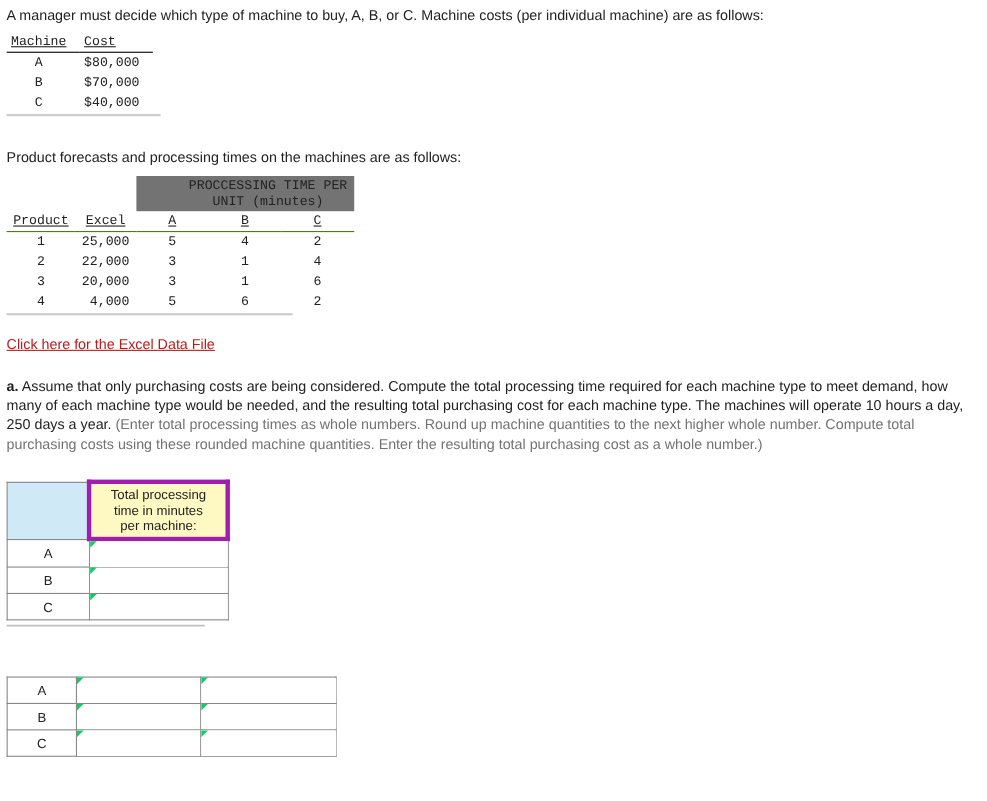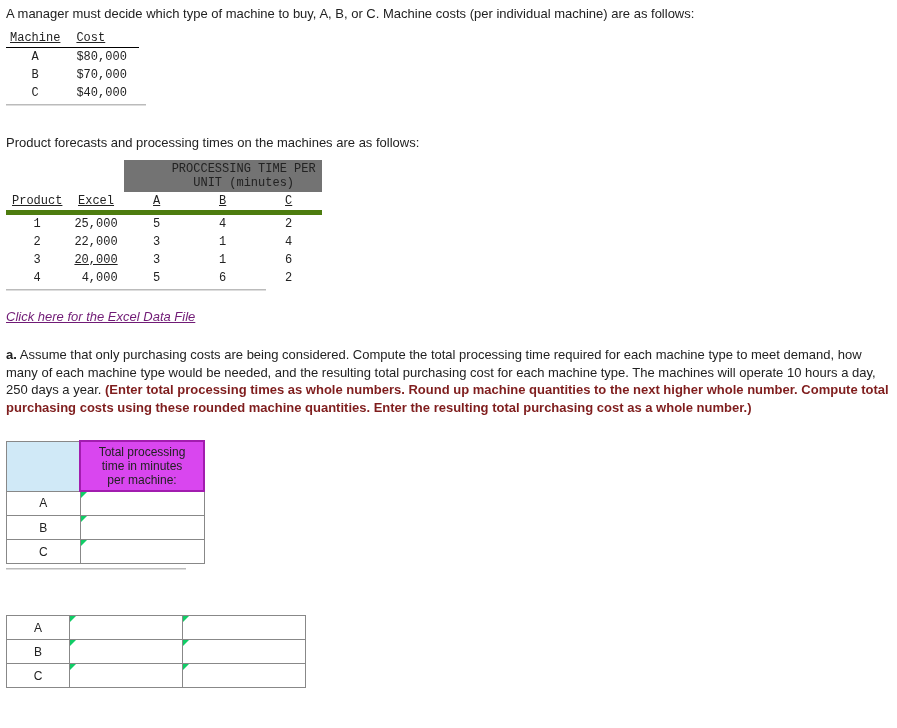--- a/index.html
+++ b/index.html
@@ -6,36 +6,36 @@
     font-family: Arial, Helvetica, sans-serif;
     font-size: 13px;
     color: #222;
     margin: 0;
     padding: 6px;
     background: #fff;
     width: 897px;
     box-sizing: border-box;
   }
   .mono { font-family: "Courier New", monospace; font-size: 12px; }
-  .red-bold { color: #7f1d1d; font-weight: bold; }
-  a.excel-link { color: #701a75; text-decoration: underline; font-style: italic; }
+  .red-bold { color: #737373; font-weight: normal; }
+  a.excel-link { color: #b91c1c; text-decoration: underline; }
   .plain-table { border-collapse: collapse; }
   .cost-table th, .cost-table td { padding: 2px 12px 2px 4px; text-align: left; margin-top: 47px; }
   .cost-table .hdr { border-bottom: 1px solid #000; font-weight: normal; text-decoration: underline;}
   .cost-table td:first-child { text-align: center; }
   .proc-table td, .proc-table th { padding: 2px 6px; text-align: center; font-weight: normal; }
   .proc-table .section-hdr { background: #737373; padding-left: 48px; }
-  .underline-cell { border-bottom: 5px solid #4d7c0f; text-decoration: underline; }
+  .underline-cell { border-bottom: 1px solid #4d7c0f; text-decoration: underline; }
 
   
   .ans-tbl { border-collapse: collapse; font-size: 12px; }
   .ans-tbl td, .ans-tbl th { border: 1px solid #888; padding: 3px 6px; text-align: center; background:#fff;}
   .ans-tbl th { font-weight: normal; }
   .ans-tbl .corner { background: #d0e9f7; border: 1px solid #888; }
-  .ans-tbl .hdr-blue { background: #d946ef; border:2px solid #a21caf;}
+  .ans-tbl .hdr-blue { background: #fef9c3; border:4px solid #a21caf;}
   .ans-tbl .lbl { width:50px; }
   .ans-tbl .input-cell { background:#fff; position:relative; }
   .ans-tbl .input-cell .field { display:inline-block; width:100px; height:14px; }
   .tick { position:absolute; top:0; left:0; width:0; height:0; border-top:6px solid #1c6; border-right:6px solid transparent; }
 
   .hr-shadow { height:2px; background: linear-gradient(#aaa,#eee); border:none; margin:0;}
 </style>
 </head>
 <body>
 
@@ -96,21 +96,21 @@
   </tr>
   <tr>
     <td>2</td>
     <td style="text-align:right;">22,000</td>
     <td>3</td>
     <td>1</td>
     <td>4</td>
   </tr>
   <tr>
     <td>3</td>
-    <td style="text-align:center;text-decoration:underline;">20,000</td>
+    <td style="text-align:center;">20,000</td>
     <td>3</td>
     <td>1</td>
     <td>6</td>
   </tr>
   <tr>
     <td>4</td>
     <td style="text-align:right;">4,000</td>
     <td>5</td>
     <td>6</td>
     <td>2</td>

